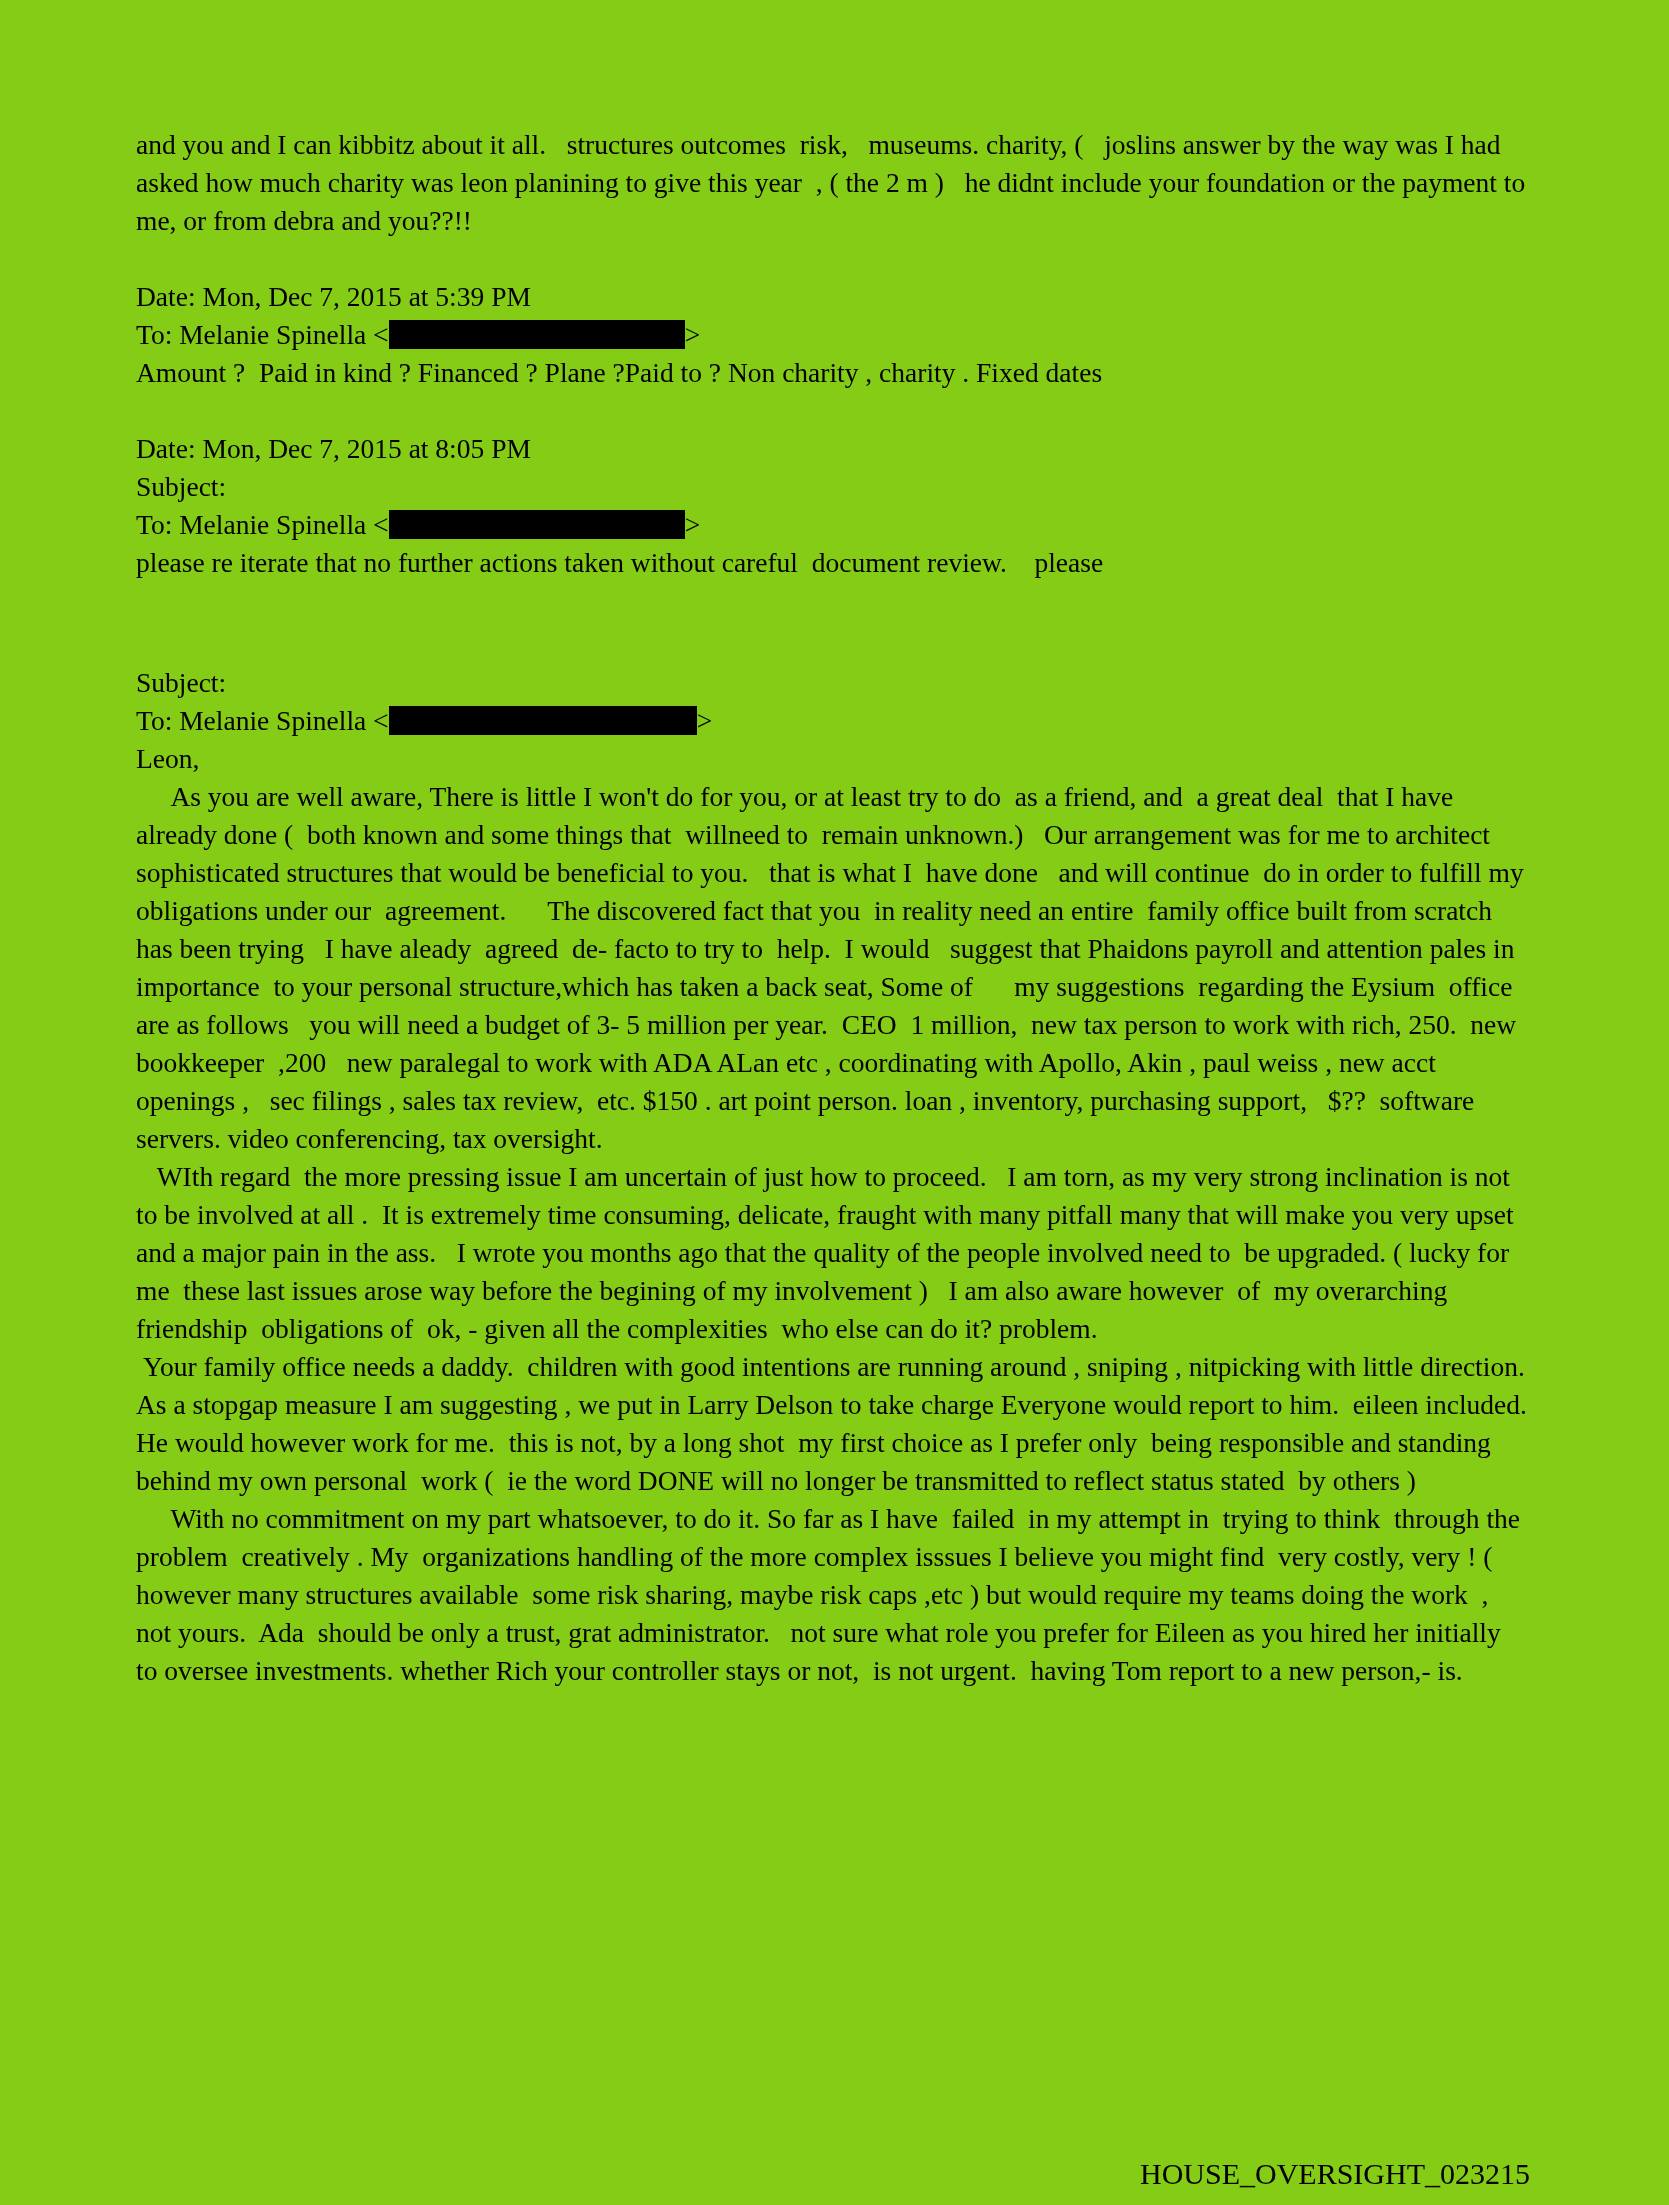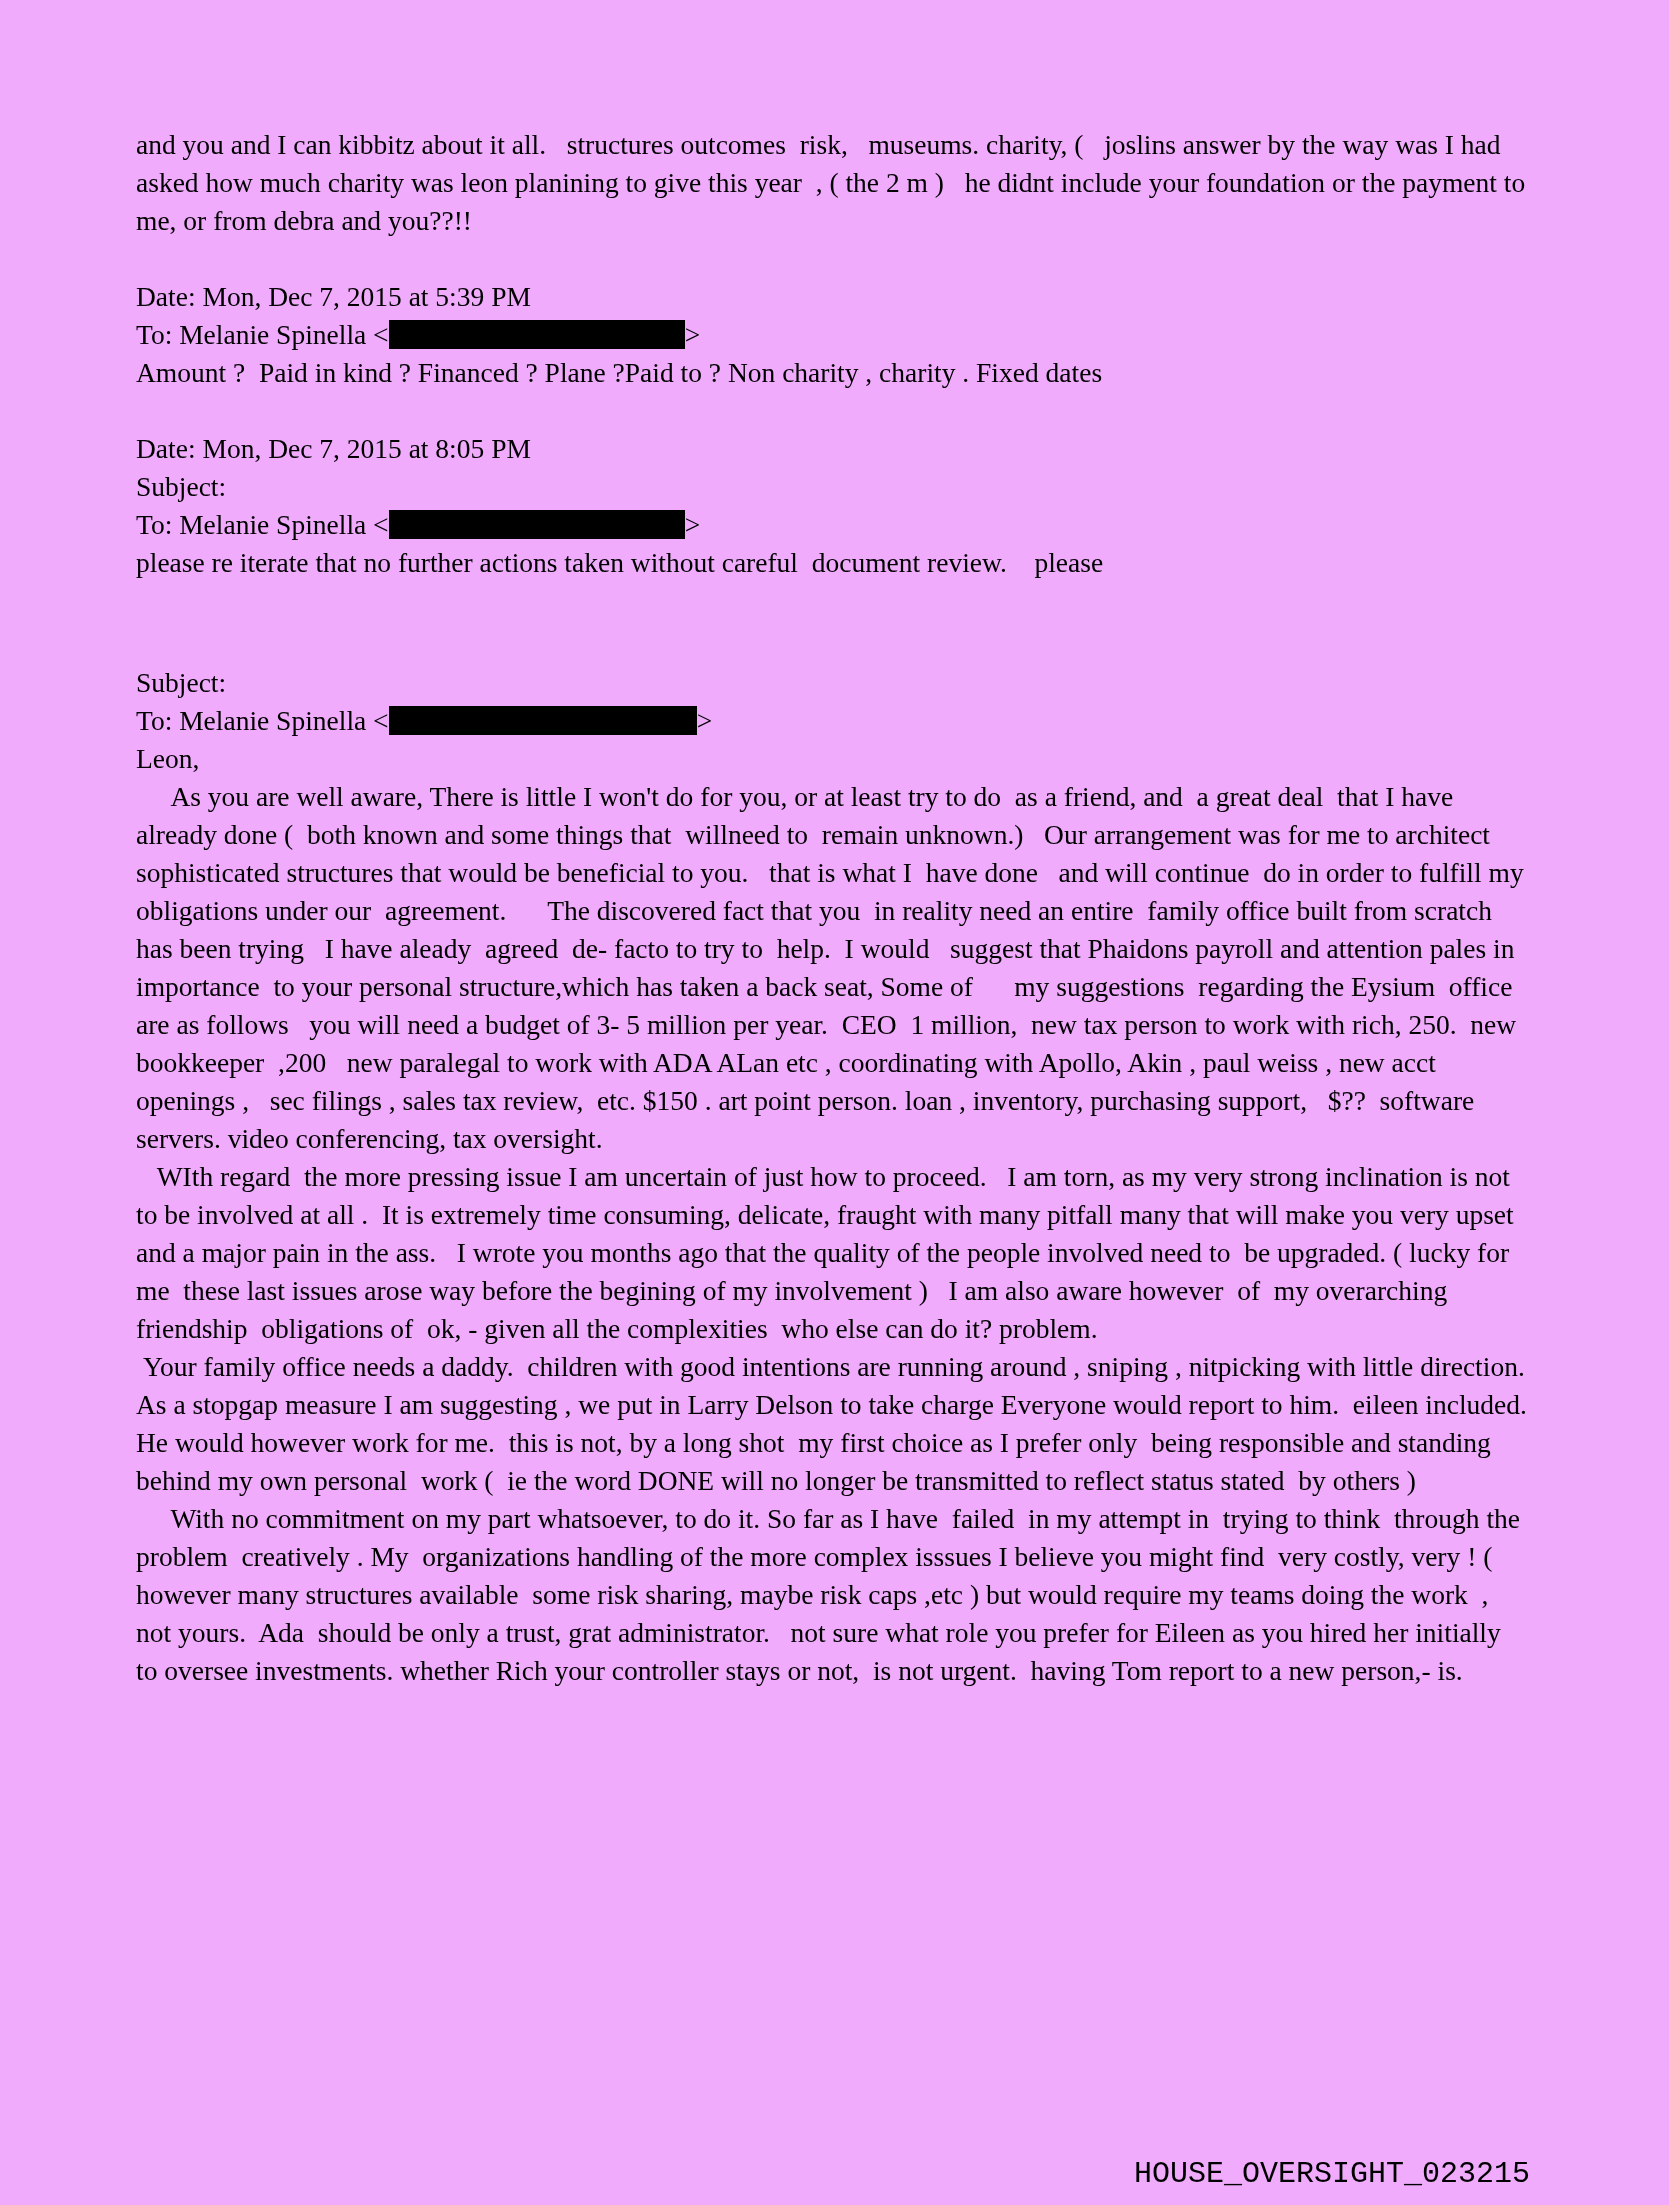--- a/index.html
+++ b/index.html
@@ -11,21 +11,21 @@
     width: 1669px;
     height: 2205px;
     position: relative;
     font-family: "Liberation Serif", serif;
     color: #000000;
     overflow: hidden;
   }
   .page {
     position: absolute;
     inset: 0;
-    background: #f0abfc;
+    background: #84cc16;
   }
   .content {
     position: absolute;
     left: 136px;
     top: 126px;
     width: 1391px;
     font-size: 27.5px;
     line-height: 38px;
   }
   .para, .line {
@@ -46,21 +46,21 @@
     background: #000000;
     vertical-align: -4.6px;
   }
   .redaction.wide {
     width: 308px;
   }
   .footer {
     position: absolute;
     right: 139px;
     bottom: 14.4px;
-    font-family: Liberation Mono, monospace;
+    font-family: Liberation Serif, serif;
     font-size: 30px;
     color: #000000;
     white-space: nowrap;
   }
 </style>
 </head>
 <body>
 
 <div class="page">
   <div class="content">

